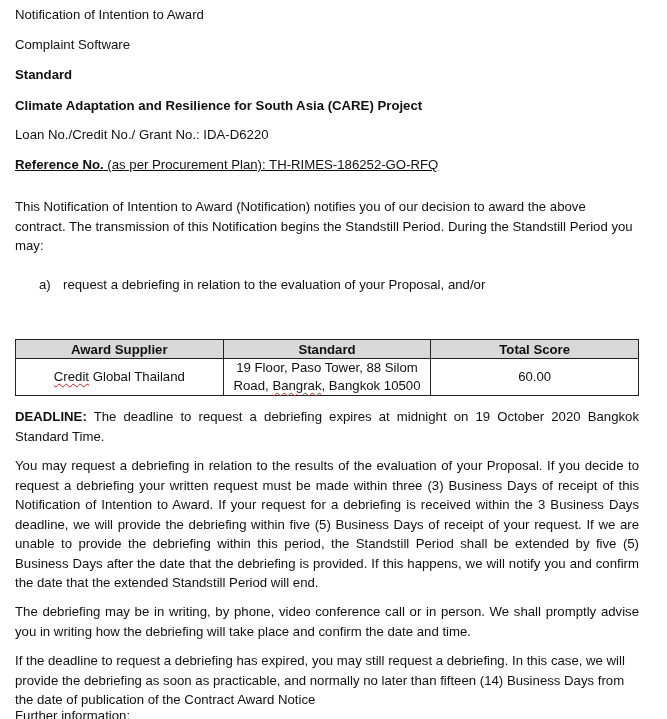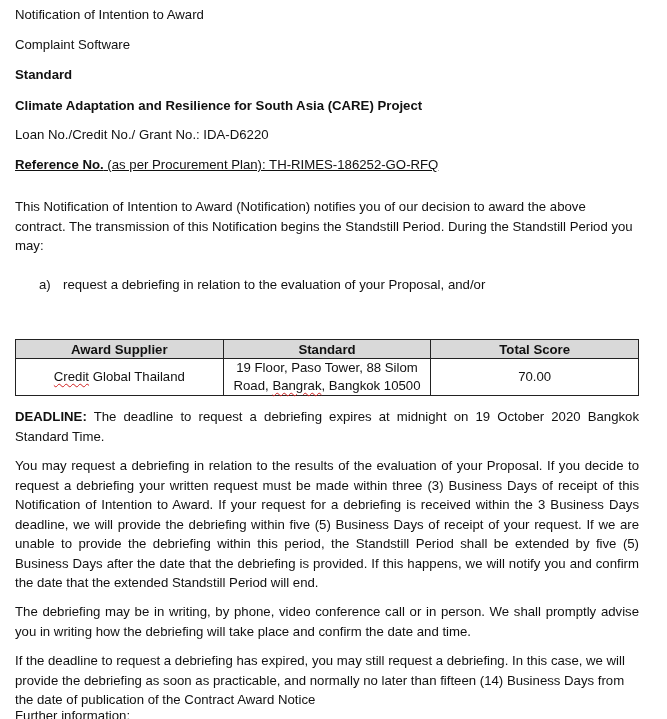--- a/index.html
+++ b/index.html
@@ -57,21 +57,21 @@
         <th>Total Score</th>
       </tr>
     </thead>
     <tbody>
       <tr>
         <td><span class="squiggle">Credit</span><span> Global Thailand</span></td>
         <td>
             <div>19 Floor, Paso Tower, 88 Silom</div>
             <div><span>Road, </span><span class="squiggle">Bangrak</span><span>, Bangkok 10500</span></div>
           </td>
-        <td>70.00</td>
+        <td>60.00</td>
       </tr>
     </tbody>
   </table>
 
   <div class="para justify" style="top:395px;"><span class="b">DEADLINE:</span><span> The deadline to request a debriefing expires at midnight on 19 October 2020 Bangkok Standard Time.</span></div>
 
   <div class="para justify" style="top:444px;">You may request a debriefing in relation to the results of the evaluation of your Proposal. If you decide to request a debriefing your written request must be made within three (3) Business Days of receipt of this Notification of Intention to Award. If your request for a debriefing is received within the 3 Business Days deadline, we will provide the debriefing within five (5) Business Days of receipt of your request. If we are unable to provide the debriefing within this period, the Standstill Period shall be extended by five (5) Business Days after the date that the debriefing is provided. If this happens, we will notify you and confirm the date that the extended Standstill Period will end.</div>
 
   <div class="para justify" style="top:590px;">The debriefing may be in writing, by phone, video conference call or in person. We shall promptly advise you in writing how the debriefing will take place and confirm the date and time.</div>
 

